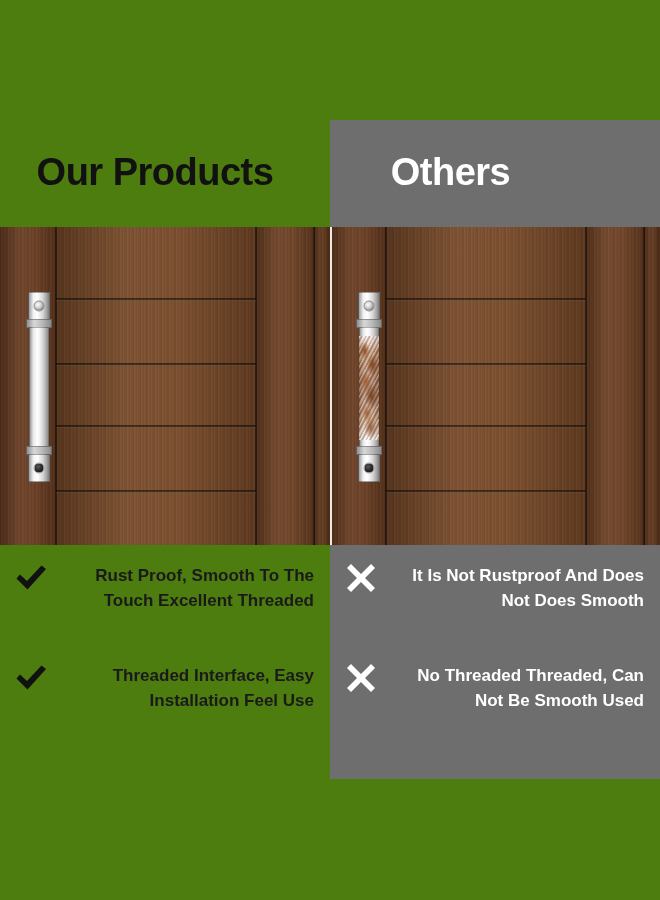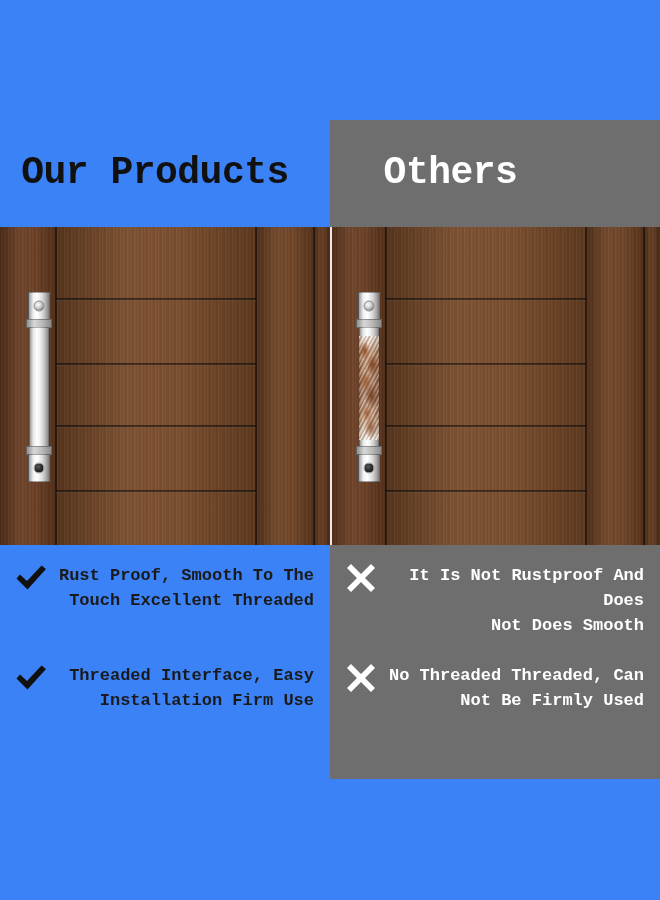--- a/index.html
+++ b/index.html
@@ -11,22 +11,21 @@
   body {
     width: 660px;
     height: 900px;
     font-family: "Liberation Sans", sans-serif;
     overflow: hidden;
   }
   #page {
     position: relative;
     width: 660px;
     height: 900px;
-    background: #3b82f6;
-    font-family: Liberation Mono, monospace;
+    background: #4d7c0f;
   }
 
   
   .others-panel {
     position: absolute;
     left: 330px;
     top: 120px;
     width: 330px;
     height: 659px;
     background: #6e6e6e;
@@ -360,21 +359,21 @@
     </div>
 
     <div class="feature-row">
       <div class="feature-mark">
         <svg viewBox="0 0 34 34" aria-hidden="true">
           <path d="M2.5 17.5 L6 13.5 L13 20 L27.5 4.5 L32 8 L13.5 28.5 Z" fill="#111111"></path>
         </svg>
       </div>
       <div class="feature-text">
         <div>Threaded Interface, Easy</div>
-        <div>Installation Firm Use</div>
+        <div>Installation Feel Use</div>
       </div>
     </div>
   </div>
 
   <div class="features features-right">
 
     <div class="feature-row">
       <div class="feature-mark">
         <svg viewBox="0 0 34 34" aria-hidden="true">
           <path d="M7 3 L17 13 L27 3 L31 7 L21 17 L31 27 L27 31 L17 21 L7 31 L3 27 L13 17 L3 7 Z" fill="#ffffff"></path>
@@ -387,18 +386,18 @@
     </div>
 
     <div class="feature-row">
       <div class="feature-mark">
         <svg viewBox="0 0 34 34" aria-hidden="true">
           <path d="M7 3 L17 13 L27 3 L31 7 L21 17 L31 27 L27 31 L17 21 L7 31 L3 27 L13 17 L3 7 Z" fill="#ffffff"></path>
         </svg>
       </div>
       <div class="feature-text">
         <div>No Threaded Threaded, Can</div>
-        <div>Not Be Firmly Used</div>
+        <div>Not Be Smooth Used</div>
       </div>
     </div>
   </div>
 
 </div>
 
 </body></html>

